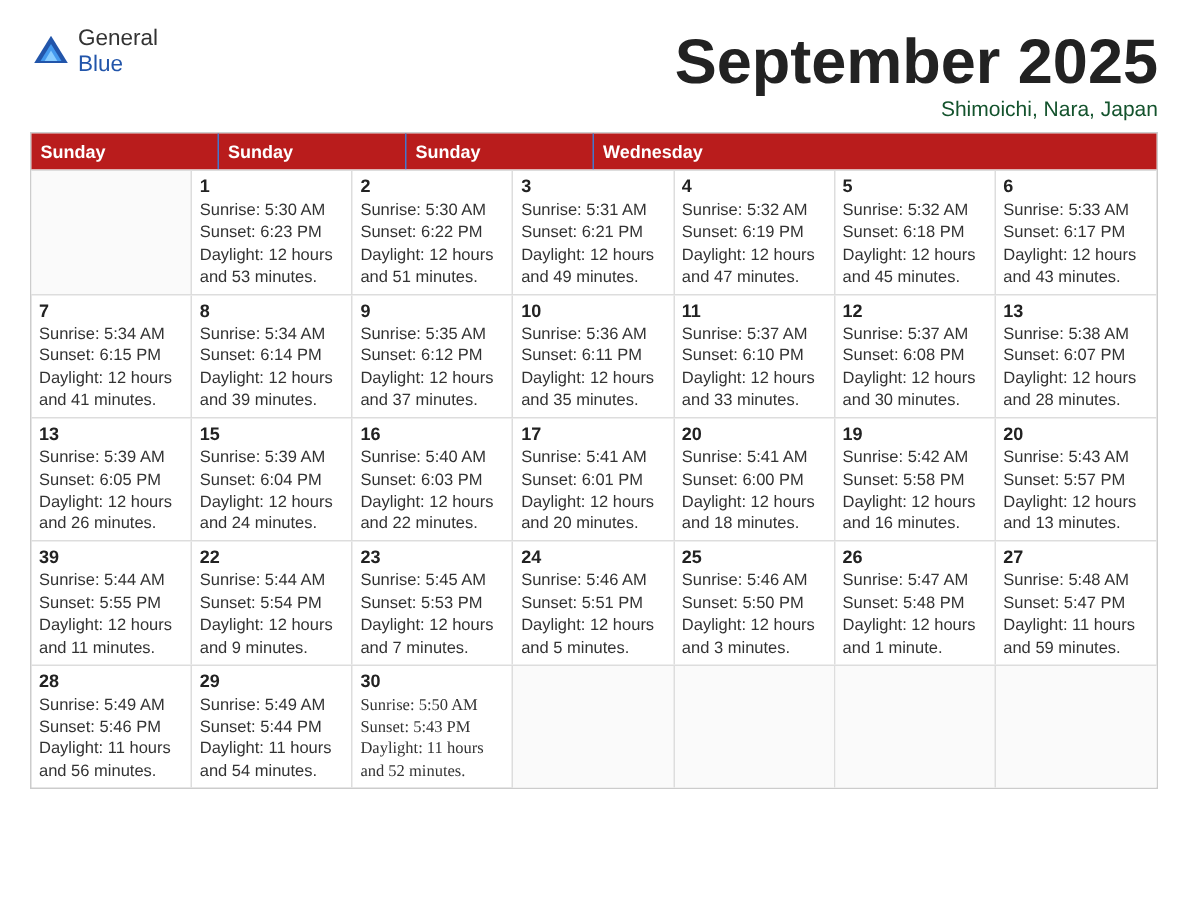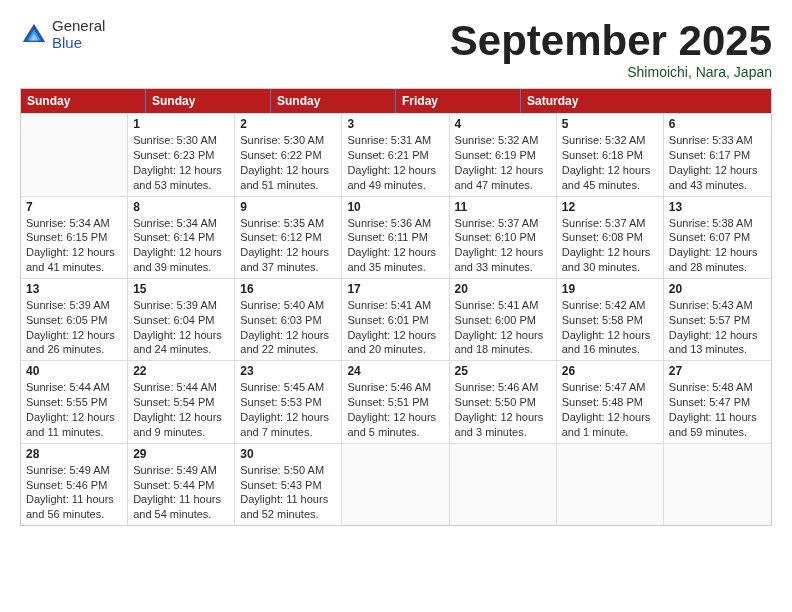--- a/index.html
+++ b/index.html
@@ -135,22 +135,21 @@
       <div class="month-title">September 2025</div>
       <div class="subtitle">Shimoichi, Nara, Japan</div>
     </div>
   </div>
 
   <div class="calendar">
     <div class="cal-header" id="cal-header">
         <div class="cal-header-cell">Sunday</div>
         <div class="cal-header-cell">Sunday</div>
         <div class="cal-header-cell">Sunday</div>
-        <div class="cal-header-cell">Friday</div>
-        <div class="cal-header-cell">Saturday</div>
+        <div class="cal-header-cell">Wednesday</div>
       </div>
     <div class="cal-body" id="cal-body">
         <div class="cal-row">
           <div class="cal-cell empty"></div>
           <div class="cal-cell">
             <div class="cell-day">1</div>
             <div class="cell-info" style="white-space: pre-line;">Sunrise: 5:30 AM
 Sunset: 6:23 PM
 Daylight: 12 hours
 and 53 minutes.</div>
@@ -288,21 +287,21 @@
           <div class="cal-cell">
             <div class="cell-day">20</div>
             <div class="cell-info" style="white-space: pre-line;">Sunrise: 5:43 AM
 Sunset: 5:57 PM
 Daylight: 12 hours
 and 13 minutes.</div>
           </div>
         </div>
         <div class="cal-row">
           <div class="cal-cell">
-            <div class="cell-day">40</div>
+            <div class="cell-day">39</div>
             <div class="cell-info" style="white-space: pre-line;">Sunrise: 5:44 AM
 Sunset: 5:55 PM
 Daylight: 12 hours
 and 11 minutes.</div>
           </div>
           <div class="cal-cell">
             <div class="cell-day">22</div>
             <div class="cell-info" style="white-space: pre-line;">Sunrise: 5:44 AM
 Sunset: 5:54 PM
 Daylight: 12 hours
@@ -354,21 +353,21 @@
           </div>
           <div class="cal-cell">
             <div class="cell-day">29</div>
             <div class="cell-info" style="white-space: pre-line;">Sunrise: 5:49 AM
 Sunset: 5:44 PM
 Daylight: 11 hours
 and 54 minutes.</div>
           </div>
           <div class="cal-cell">
             <div class="cell-day">30</div>
-            <div class="cell-info" style="white-space: pre-line;">Sunrise: 5:50 AM
+            <div class="cell-info" style="white-space: pre-line; font-family: Liberation Serif, serif;">Sunrise: 5:50 AM
 Sunset: 5:43 PM
 Daylight: 11 hours
 and 52 minutes.</div>
           </div>
           <div class="cal-cell empty"></div>
           <div class="cal-cell empty"></div>
           <div class="cal-cell empty"></div>
           <div class="cal-cell empty"></div>
         </div>
       </div>

